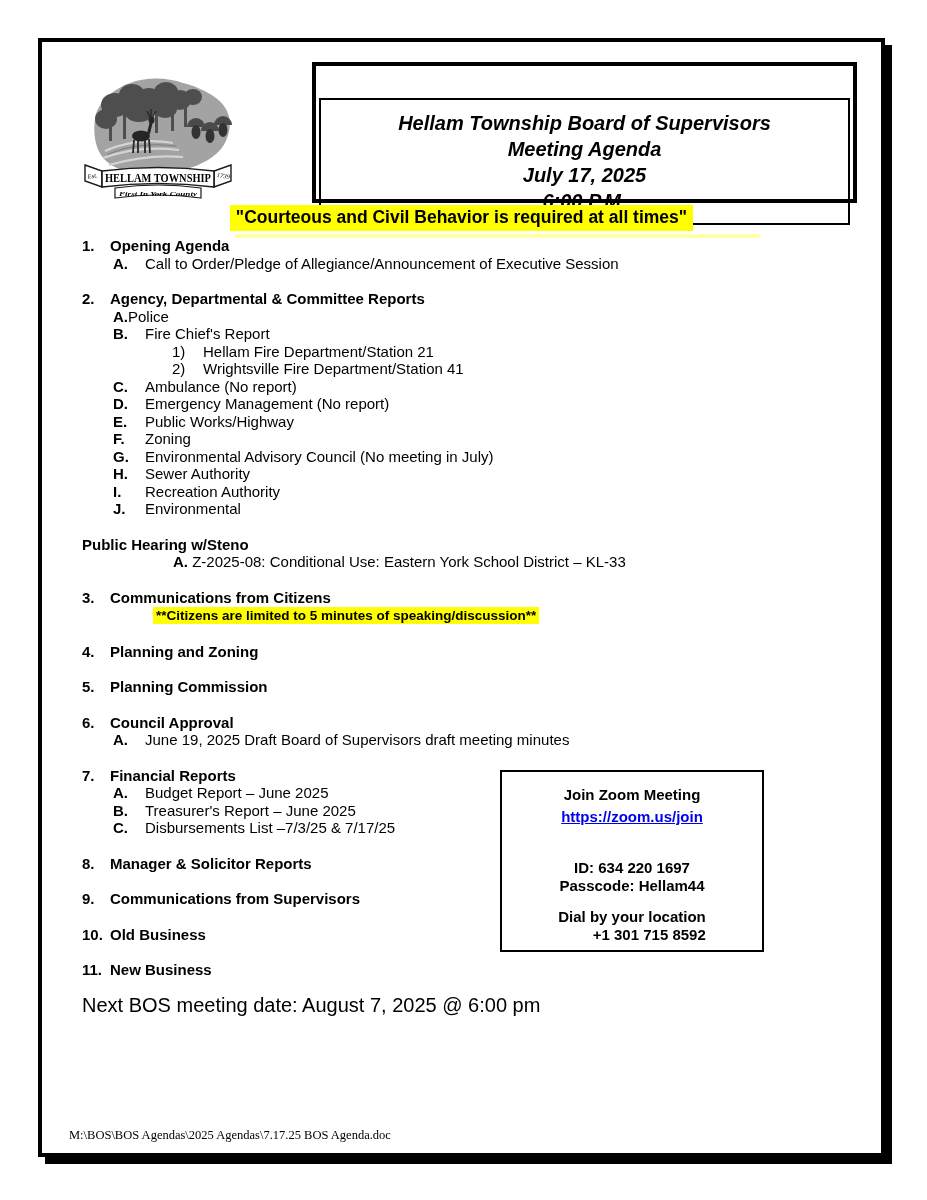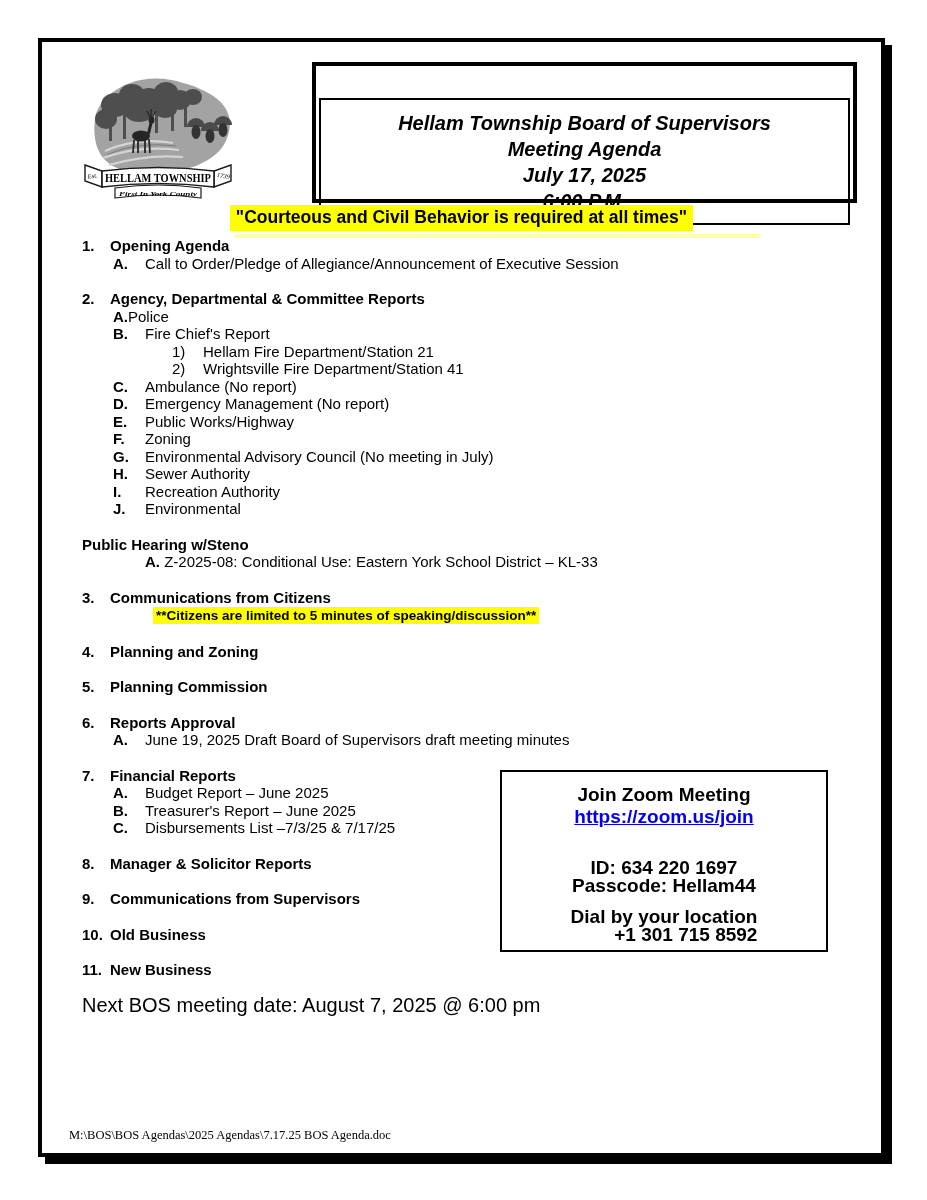--- a/index.html
+++ b/index.html
@@ -39,28 +39,28 @@
   .item-num{font-weight:bold;width:28px;flex:none;}
   .item-title{font-weight:bold;}
   .sub-row{display:flex;margin-left:31px;}
   .sub-label{font-weight:bold;width:32px;flex:none;}
   .sub-row.tight .sub-label{width:auto;}
   .subsub-row{display:flex;margin-left:90px;}
   .subsub-label{width:31px;flex:none;}
   .note-row{margin-left:31px;padding-left:40px;}
   .note-highlight{background:#ffff00;font-weight:bold;font-size:13.5px;padding:1px 3px;}
   .ph-head{font-weight:bold;}
-  .ph-sub{margin-left:63px;}
+  .ph-sub{margin-left:91px;}
   .ph-sub b{font-weight:bold;}
   .next-meeting{margin-left:40px;font-size:20px;line-height:17.5px;}
   
   .zoom-box{
-    position:absolute;left:458px;top:728px;width:328px;height:182px;
+    position:absolute;left:458px;top:728px;width:264px;height:182px;
     border:2px solid #000;box-sizing:border-box;text-align:center;
-    font-weight:bold;font-size:19px;line-height:17.5px;padding-top:14px;
+    font-weight:bold;font-size:15px;line-height:17.5px;padding-top:14px;
   }
   .zb-title{margin-bottom:4px;}
   .zb-link-row{margin-bottom:34px;}
   .zoom-link{color:#0000ee;text-decoration:underline;font-weight:bold;cursor:pointer;}
   .zb-pass{margin-bottom:14px;}
   .zb-dial{display:inline-block;text-align:right;}
   
   .footer-path{
     position:absolute;left:27px;top:1086px;
     font-family:"Liberation Serif", serif;font-size:12.5px;
@@ -234,21 +234,21 @@
       </div>
       <div class="block">
         <div class="item-head">
           <span class="item-num">5.</span>
           <span class="item-title">Planning Commission</span>
         </div>
       </div>
       <div class="block">
         <div class="item-head">
           <span class="item-num">6.</span>
-          <span class="item-title">Reports Approval</span>
+          <span class="item-title">Council Approval</span>
         </div>
         <div class="sub-row">
           <span class="sub-label">A.</span>
           <span class="sub-text">June 19, 2025 Draft Board of Supervisors draft meeting minutes</span>
         </div>
       </div>
       <div class="block">
         <div class="item-head">
           <span class="item-num">7.</span>
           <span class="item-title">Financial Reports</span>

